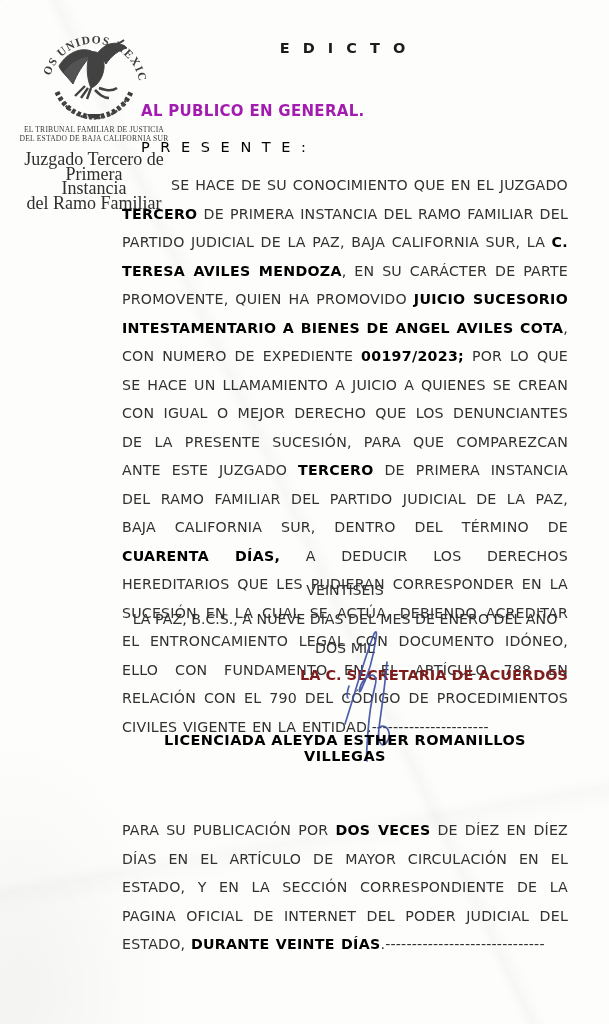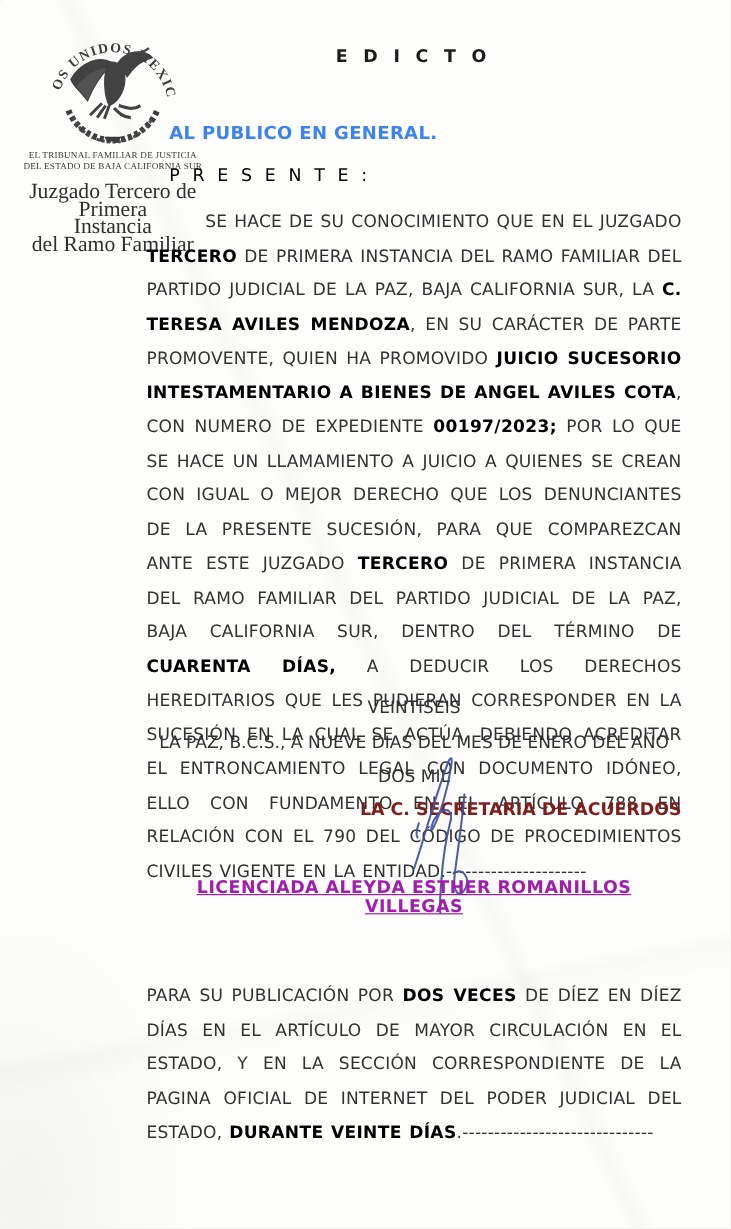--- a/index.html
+++ b/index.html
@@ -35,21 +35,21 @@
     font-family:"Liberation Serif","DejaVu Serif",serif;
     font-size:18px;line-height:14.5px;color:#2f2f2f;
   }
   .doc-title{
     position:absolute;left:122px;top:40px;width:445px;
     text-align:center;font-weight:bold;font-size:14.5px;
     letter-spacing:4px;color:#1c1c1c;
   }
   .addressee{
     position:absolute;left:141px;top:102px;
-    font-weight:bold;font-size:15px;color:#3b82f6;letter-spacing:.3px;
+    font-weight:bold;font-size:15px;color:#a21caf;letter-spacing:.3px;
   }
   .presente{
     position:absolute;left:141px;top:139px;
     font-size:14.5px;color:#000000;letter-spacing:3px;
   }
   .main-par{
     position:absolute;left:122px;top:171px;width:446px;margin:0;
     font-size:14.2px;line-height:28.5px;
     text-align:justify;text-indent:49px;
     color:#313131;letter-spacing:.2px;word-spacing:1px;
@@ -59,21 +59,21 @@
     position:absolute;left:122px;top:576px;width:446px;
     text-align:center;font-size:14.2px;line-height:29px;color:#313131;
   }
   .sec-title{
     position:absolute;left:122px;top:667px;width:446px;
     text-align:right;font-weight:bold;font-size:14.5px;color:#7f1d1d;
   }
   .signature{position:absolute;left:333px;top:628px;}
   .sec-name{
     position:absolute;left:122px;top:732px;width:446px;
-    text-align:center;font-weight:bold;font-size:14.5px;color:#a21caf;letter-spacing:.4px;text-decoration:underline;
+    text-align:center;font-weight:bold;font-size:14.5px;color:#000000;letter-spacing:.4px;
   }
   .pub-par{
     position:absolute;left:122px;top:816px;width:446px;margin:0;
     font-size:14.2px;line-height:28.6px;
     text-align:justify;color:#313131;letter-spacing:.2px;word-spacing:1px;
   }
 </style>
 </head>
 <body>
 

